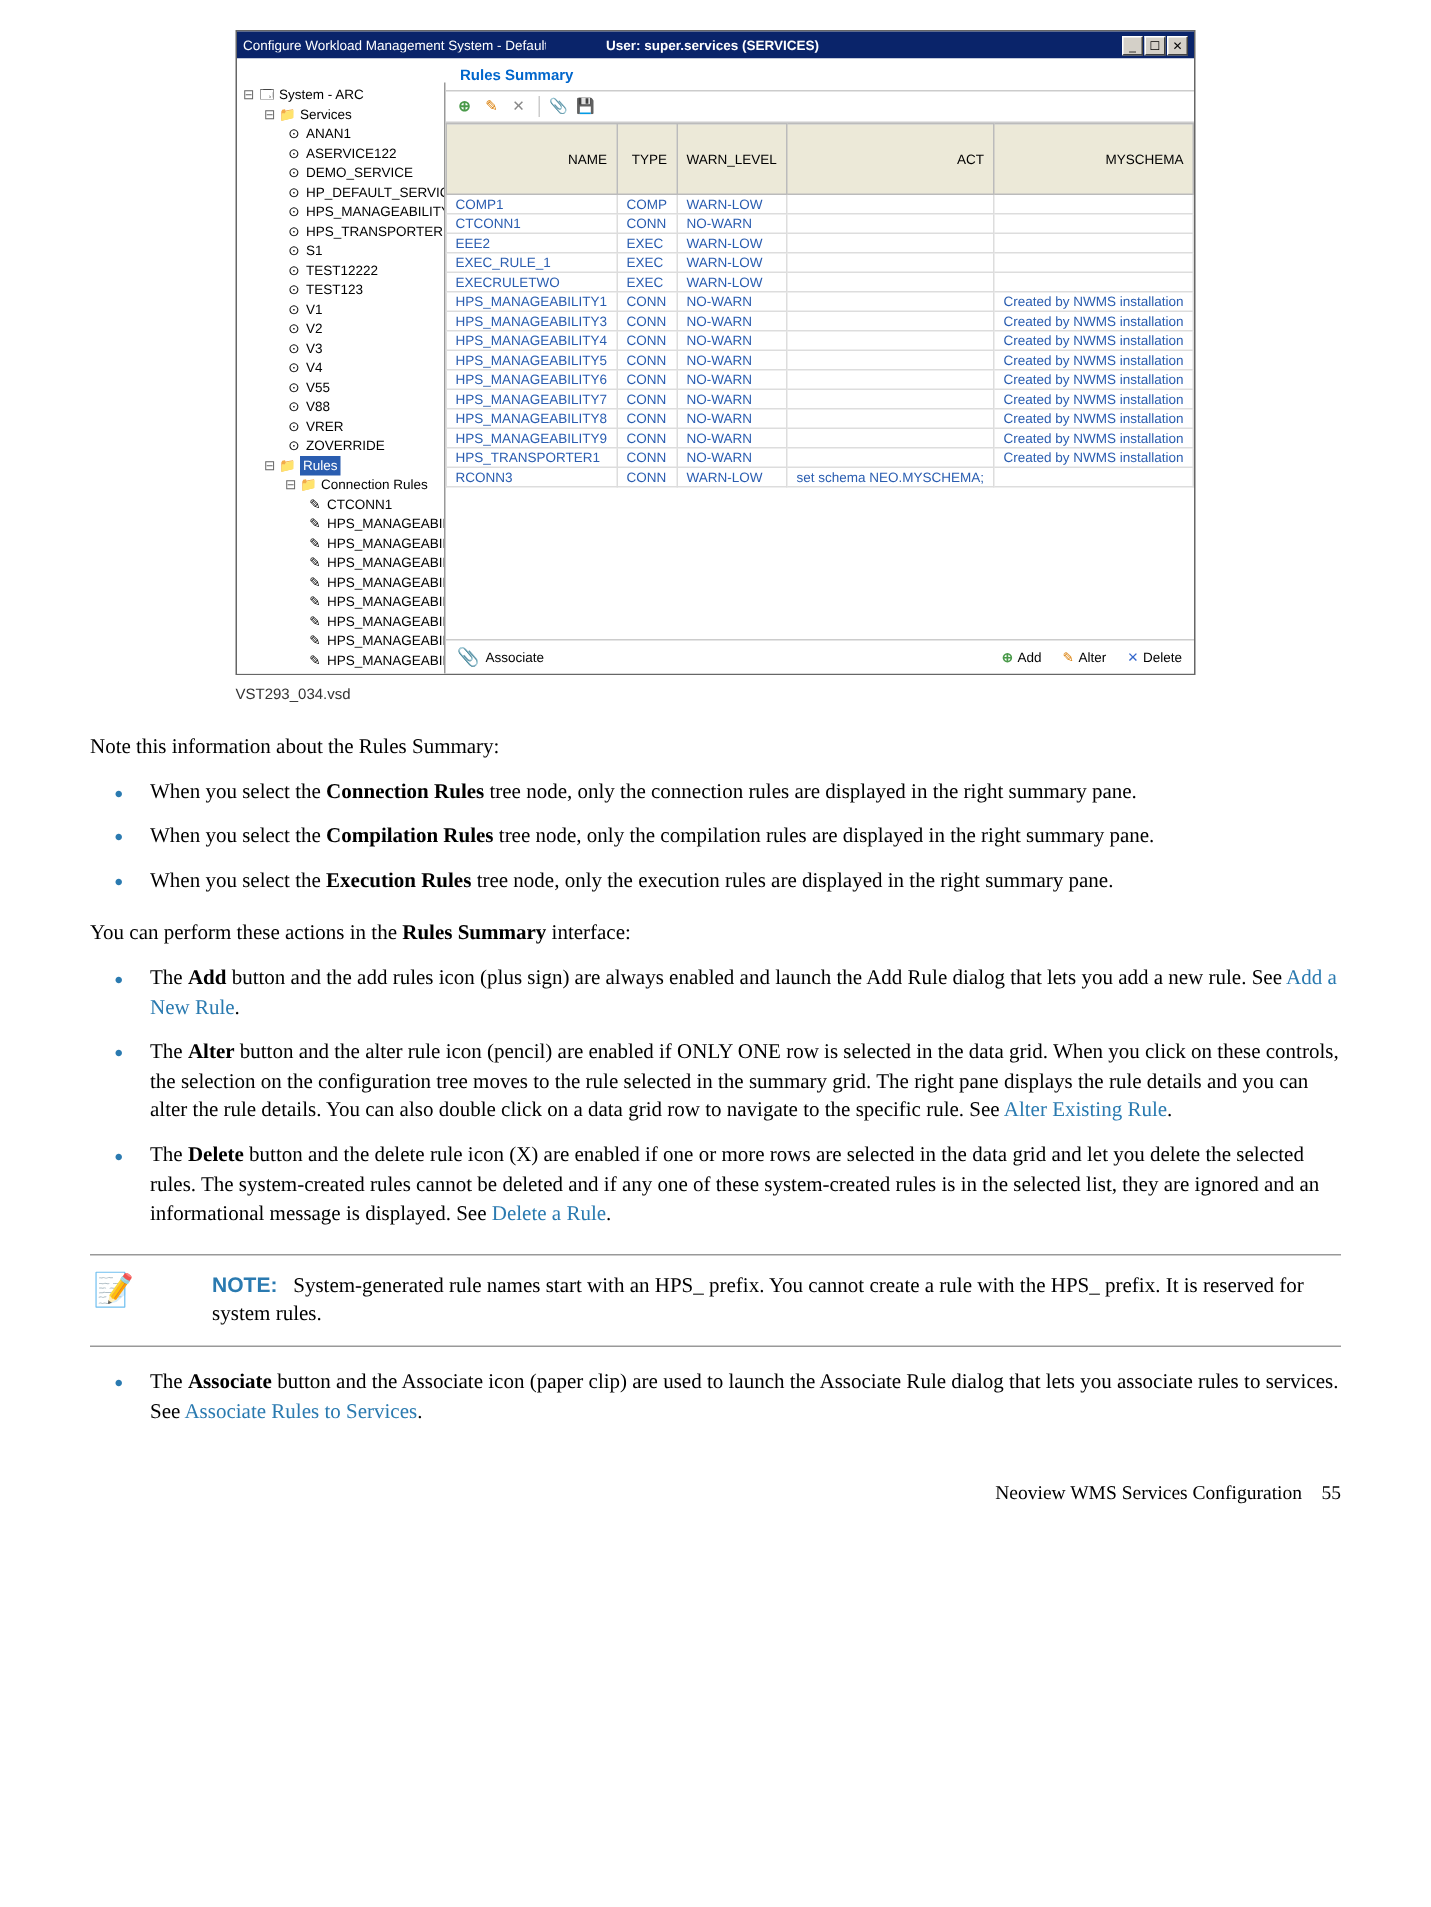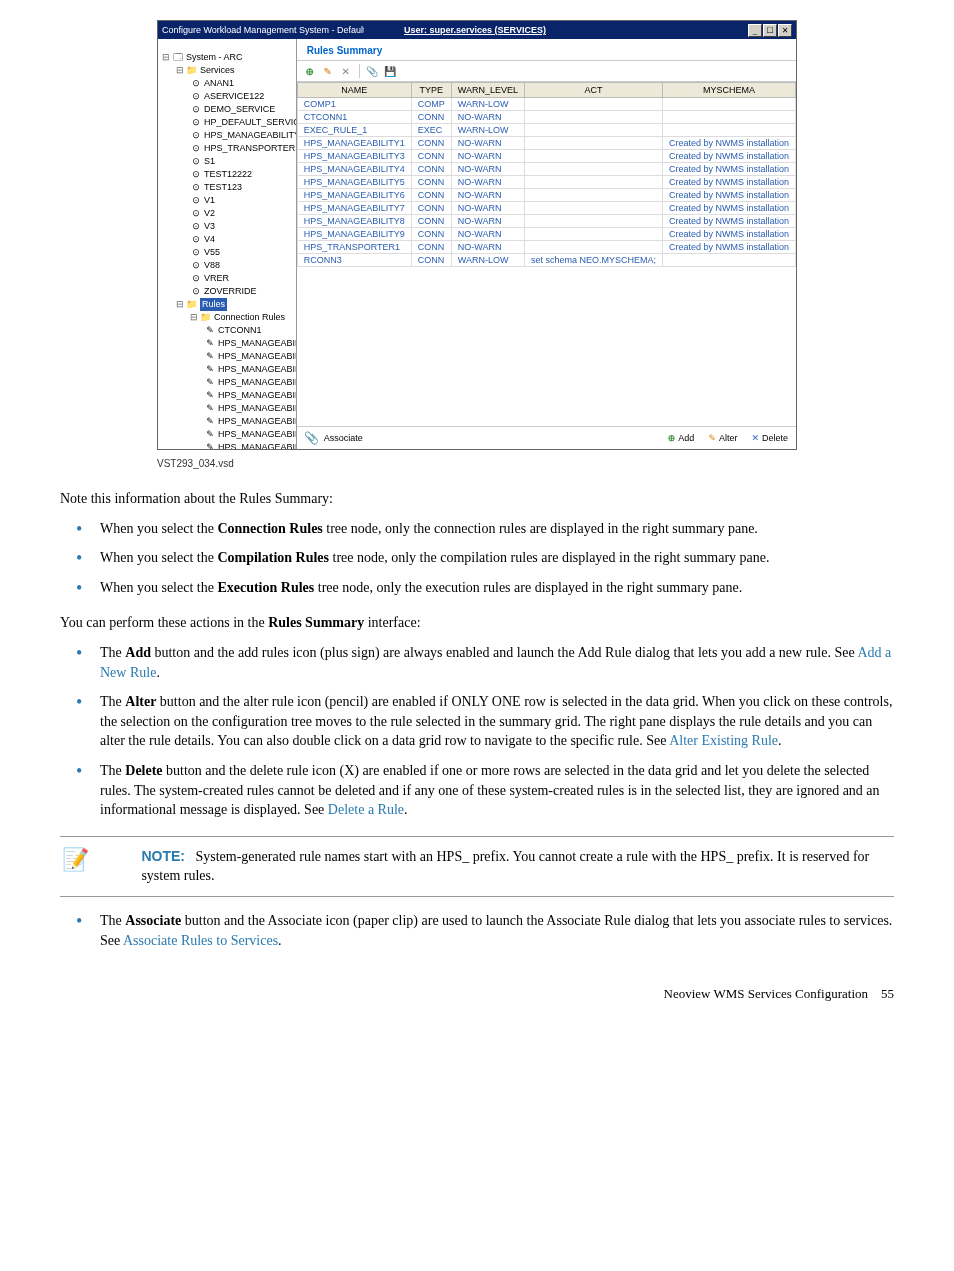--- a/index.html
+++ b/index.html
@@ -1,26 +1,26 @@
 <!DOCTYPE html>
 <html><head>
 <meta charset="utf-8">
 <style>
   * { box-sizing: border-box; }
   body { margin: 0; padding: 20px 60px; font-family: Georgia, 'Times New Roman', serif; font-size: 14px; color: #000; background: #fff; width: 954px; }
   
   .screenshot { width: 640px; margin: 0 auto 8px; border: 1px solid #666; font-family: Verdana, Arial, sans-serif; font-size: 9px; }
   .titlebar { background: linear-gradient(#0a246a,#0a246a); color: #fff; display: flex; align-items: center; padding: 2px 4px; height: 18px; }
   .titlebar-text { flex: 1; white-space: nowrap; overflow: hidden; }
-  .titlebar-user { margin-left: 40px; font-weight: bold; text-decoration: underline; }
+  .titlebar-user { margin-left: 40px; font-weight: bold; }
   .win-controls { display: flex; gap: 1px; }
   .win-btn { width: 14px; height: 13px; background: #d4d0c8; border: 1px solid #fff; border-right-color:#404040; border-bottom-color:#404040; color:#000; font-size:8px; text-align:center; line-height:11px; }
   
   .app-body { display: flex; height: 410px; background: #fff; }
-  .tree-pane { width: 160px; border-right: 1px solid #999; overflow: hidden; background:#fff; padding: 12px 0; font-size: 9px; color:#000; }
+  .tree-pane { width: 160px; border-right: 1px solid #999; overflow: hidden; background:#fff; padding: 2px 0; font-size: 9px; color:#000;margin-top:16px; }
   .tree-pane .node { white-space: nowrap; padding: 0 0 0 4px; line-height: 13px; }
   .tree-pane .lvl0 { padding-left: 4px; }
   .tree-pane .lvl1 { padding-left: 18px; }
   .tree-pane .lvl2 { padding-left: 32px; }
   .tree-pane .lvl3 { padding-left: 46px; }
   .tree-pane .ico { display:inline-block; width:12px; text-align:center; margin-right:2px; }
   .tree-pane .sel { background:#2a5db0; color:#fff; display:inline-block; padding:0 2px; }
   .tree-pane .toggle { color:#666; }
   
   .right-pane { flex:1; display:flex; flex-direction:column; }
@@ -29,21 +29,21 @@
   .tb-icon { width:14px; height:14px; display:inline-flex; align-items:center; justify-content:center; font-size:10px; }
   .tb-sep { width:1px; height:14px; background:#ccc; margin:0 2px; }
   .green { color:#4a9a4a; font-weight:bold; }
   .orange-pen { color:#d97b00; }
   .gray-x { color:#888; }
   .blue-broom { color:#2a5db0; }
   .blue-disk { color:#2a5db0; }
   
   .grid { flex:1; overflow:auto; }
   table.grid-tbl { border-collapse: collapse; width:100%; font-size:9px; }
-  table.grid-tbl th { background:#ece9d8; border:1px solid #bbb; padding:2px 6px; text-align:center; color:#000; font-weight:normal; }
+  table.grid-tbl th { background:#ece9d8; border:1px solid #bbb; padding:18px 6px; text-align:right; color:#000; font-weight:normal; }
   table.grid-tbl td { border:1px solid #ddd; padding:1px 6px; color:#2a5db0; white-space:nowrap; }
   
   .bottom-bar { border-top:1px solid #ccc; padding:4px 8px; display:flex; align-items:center; }
   .bottom-bar .assoc { display:flex; align-items:center; gap:4px; color:#000; }
   .bottom-bar .clip { color:#2a5db0; font-size:12px; }
   .bottom-bar .spacer { flex:1; }
   .bottom-bar .btn { display:flex; align-items:center; gap:3px; margin-left:14px; color:#000; }
   .bottom-bar .plus { color:#4a9a4a; font-weight:bold; }
   .bottom-bar .pen { color:#d97b00; }
   .bottom-bar .xdel { color:#3366cc; }
@@ -144,21 +144,35 @@
                 <td></td>
               </tr>
               <tr>
                 <td>CTCONN1</td>
                 <td>CONN</td>
                 <td>NO-WARN</td>
                 <td></td>
                 <td></td>
               </tr>
               <tr>
+                <td>EEE2</td>
+                <td>EXEC</td>
+                <td>WARN-LOW</td>
+                <td></td>
+                <td></td>
+              </tr>
+              <tr>
                 <td>EXEC_RULE_1</td>
+                <td>EXEC</td>
+                <td>WARN-LOW</td>
+                <td></td>
+                <td></td>
+              </tr>
+              <tr>
+                <td>EXECRULETWO</td>
                 <td>EXEC</td>
                 <td>WARN-LOW</td>
                 <td></td>
                 <td></td>
               </tr>
               <tr>
                 <td>HPS_MANAGEABILITY1</td>
                 <td>CONN</td>
                 <td>NO-WARN</td>
                 <td></td>

